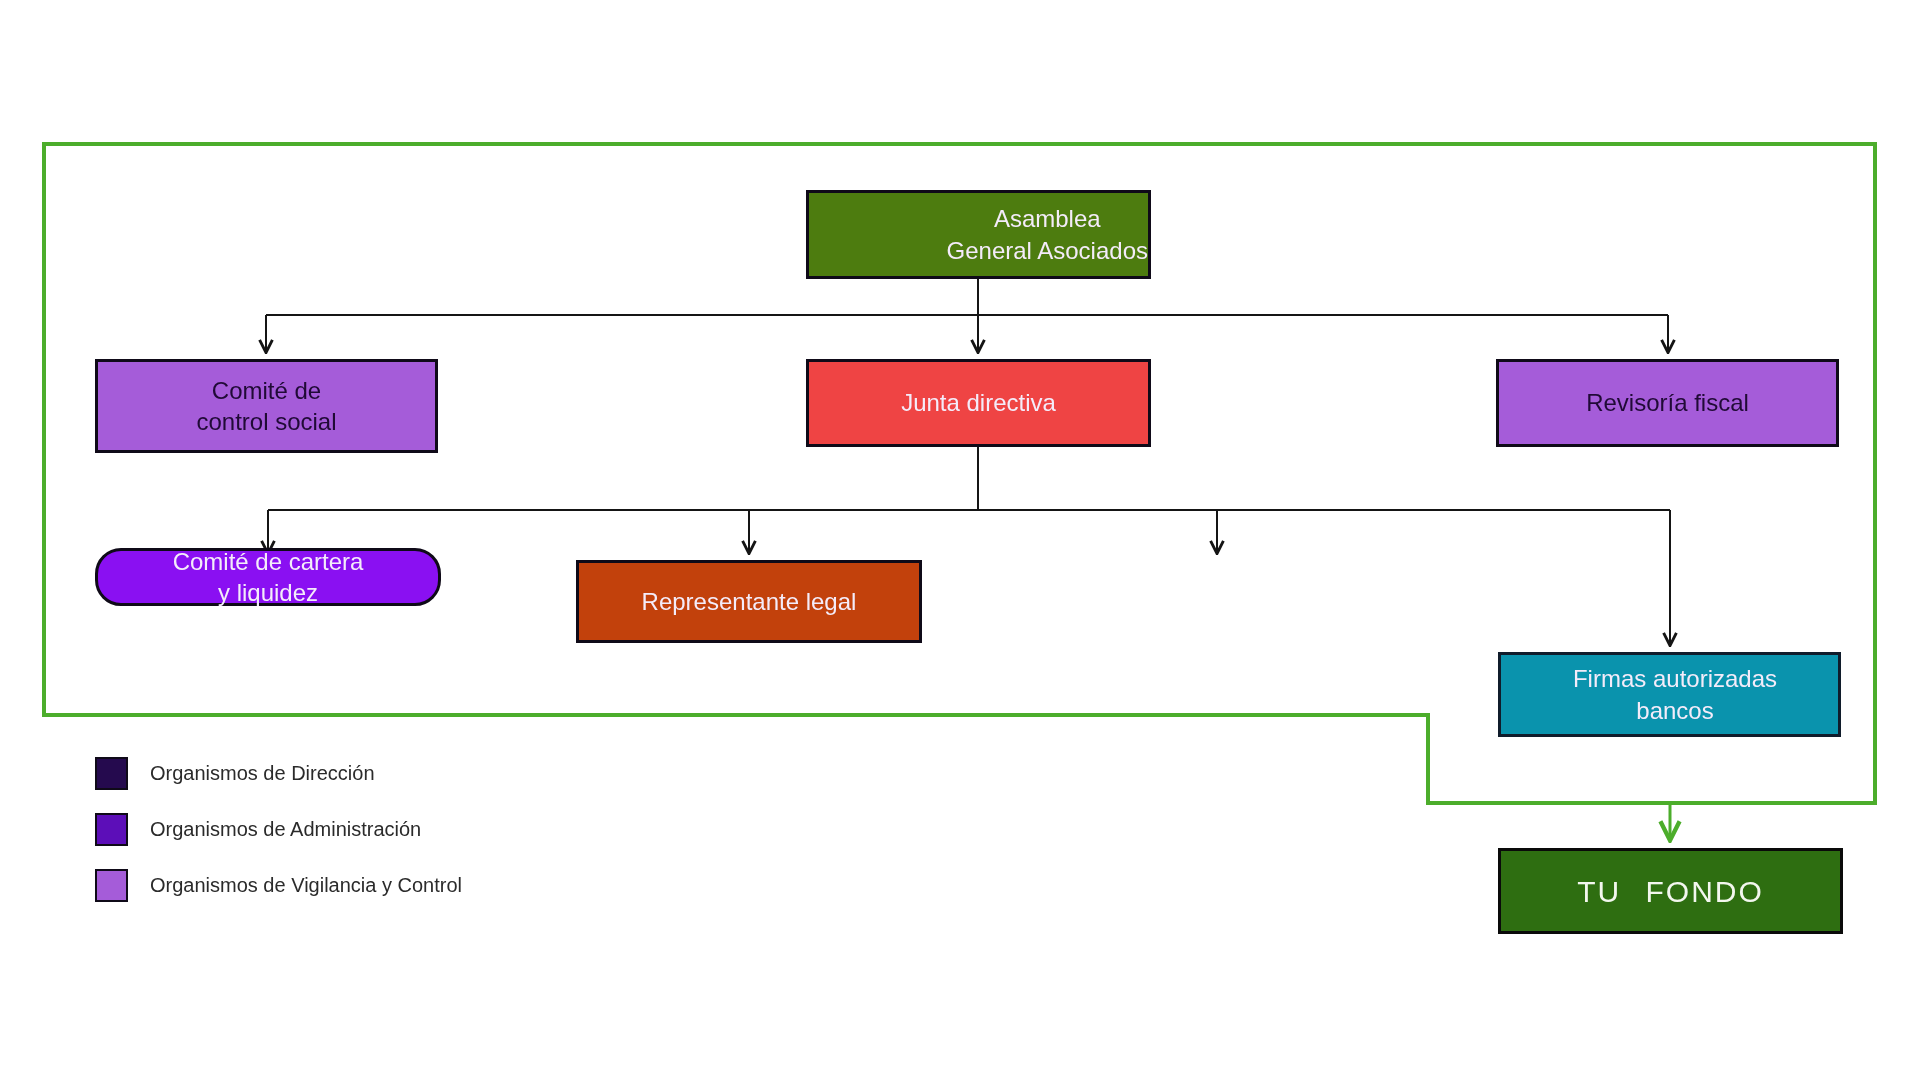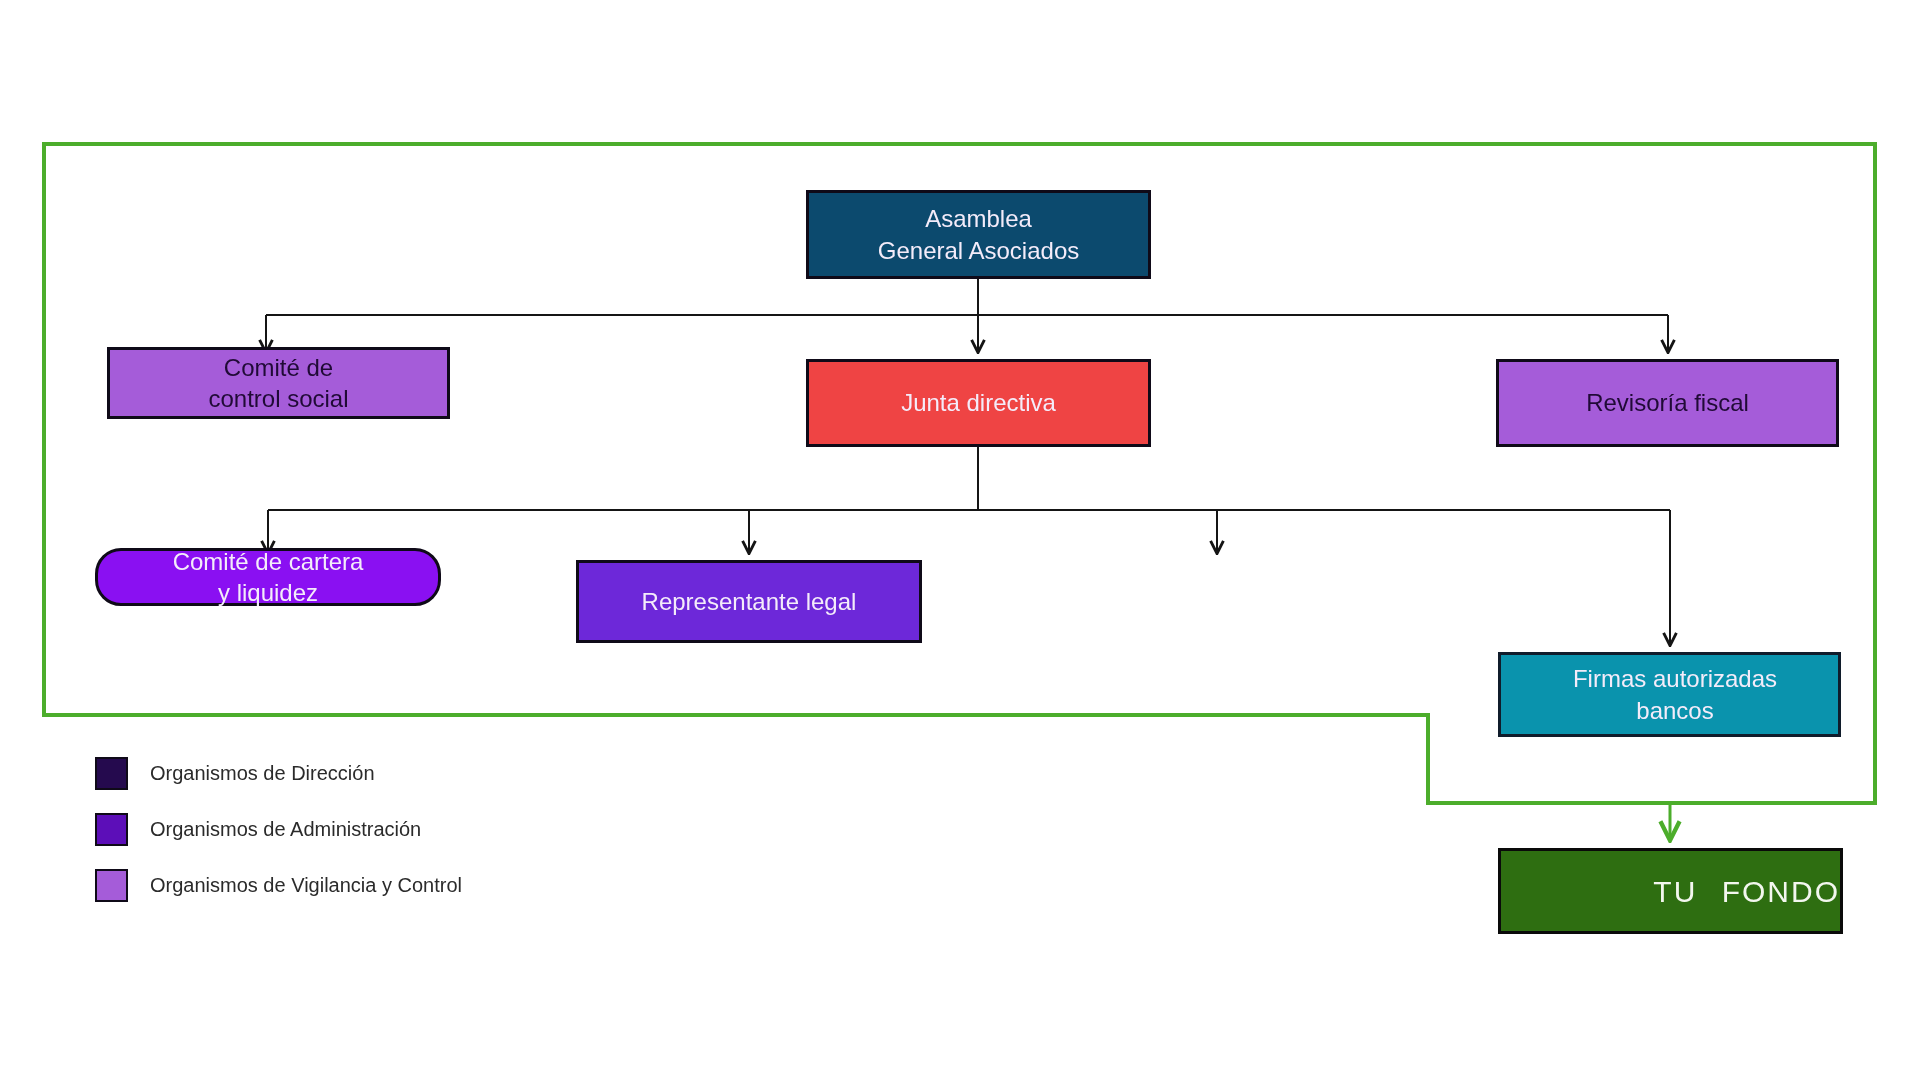--- a/index.html
+++ b/index.html
@@ -12,21 +12,21 @@
   .edge{fill:none;stroke:#151515;stroke-width:2;}
   .edge-green{fill:none;stroke:#4cad2b;stroke-width:3;}
   .node{
     position:absolute;z-index:1;display:flex;align-items:center;justify-content:center;
     text-align:center;border:3px solid #0f0a18;box-sizing:border-box;
     font-size:24px;line-height:1.3;white-space:pre-line;
   }
   .text-light{color:#f4ecfa;}
   .text-dark{color:#200a36;}
   .n-asamblea{left:806px;top:190px;width:345px;height:89px;}
-  .n-control{left:95px;top:347px;width:343px;height:72px;margin-left:12px;}
+  .n-control{left:95px;top:359px;width:343px;height:94px;}
   .n-junta{left:806px;top:359px;width:345px;height:88px;}
   .n-revisoria{left:1496px;top:359px;width:343px;height:88px;}
   .n-cartera{left:95px;top:548px;width:346px;height:58px;border-radius:26px;}
   .n-representante{left:576px;top:560px;width:346px;height:83px;}
   .n-gestor{left:1044px;top:560px;width:346px;height:83px;}
   .n-firmas{left:1498px;top:652px;width:343px;height:85px;border-color:#101c2b;}
   .n-fondo{left:1498px;top:848px;width:345px;height:86px;border-color:#0a0a0a;
            font-size:30px;letter-spacing:2px;word-spacing:14px;color:#f3f7ef;}
   .legend{
     position:absolute;left:95px;top:757px;z-index:1;
@@ -60,21 +60,21 @@
 
     <path class="edge" d="M978,447 V510 M268,510 H1670"></path>
     <path class="edge" d="M268,510 V552" marker-end="url(#arrow-black)"></path>
     <path class="edge" d="M749,510 V552" marker-end="url(#arrow-black)"></path>
     <path class="edge" d="M1217,510 V552" marker-end="url(#arrow-black)"></path>
     <path class="edge" d="M1670,510 V644" marker-end="url(#arrow-black)"></path>
 
     <path class="edge-green" d="M1670,805 V838" marker-end="url(#arrow-green)"></path>
   </svg>
 
-  <div class="node n-asamblea text-light" style="background-color: #0c4a6e;">
+  <div class="node n-asamblea text-light" style="background-color: #4d7c0f; justify-content: flex-end;">
     <span>Asamblea
 General Asociados</span>
   </div>
 
   <div class="node n-control text-dark" style="background-color: rgb(165, 92, 217);">
     <span>Comité de
 control social</span>
   </div>
 
   <div class="node n-junta text-light" style="background-color: #ef4444;">
@@ -83,31 +83,31 @@
 
   <div class="node n-revisoria text-dark" style="background-color: rgb(165, 92, 217); align-items: center;">
     <span>Revisoría fiscal</span>
   </div>
 
   <div class="node n-cartera text-light" style="background-color: rgb(138, 16, 242);">
     <span>Comité de cartera
 y liquidez</span>
   </div>
 
-  <div class="node n-representante text-light" style="background-color: #6d28d9;">
+  <div class="node n-representante text-light" style="background-color: #c2410c;">
     <span>Representante legal</span>
   </div>
 
 
   <div class="node n-firmas text-light" style="background-color: rgb(10, 147, 173); padding-left: 11px;">
     <span>Firmas autorizadas
 bancos</span>
   </div>
 
-  <div class="node n-fondo" style="background-color: rgb(46, 110, 17); justify-content: flex-end;">
+  <div class="node n-fondo" style="background-color: rgb(46, 110, 17);">
     <span>TU FONDO</span>
   </div>
 
   <div class="legend">
     <div class="legend-row">
       <span class="swatch" style="background-color: rgb(37, 10, 78);"></span>
       <span class="legend-label">Organismos de Dirección</span>
     </div>
     <div class="legend-row">
       <span class="swatch" style="background-color: rgb(92, 14, 184);"></span>

